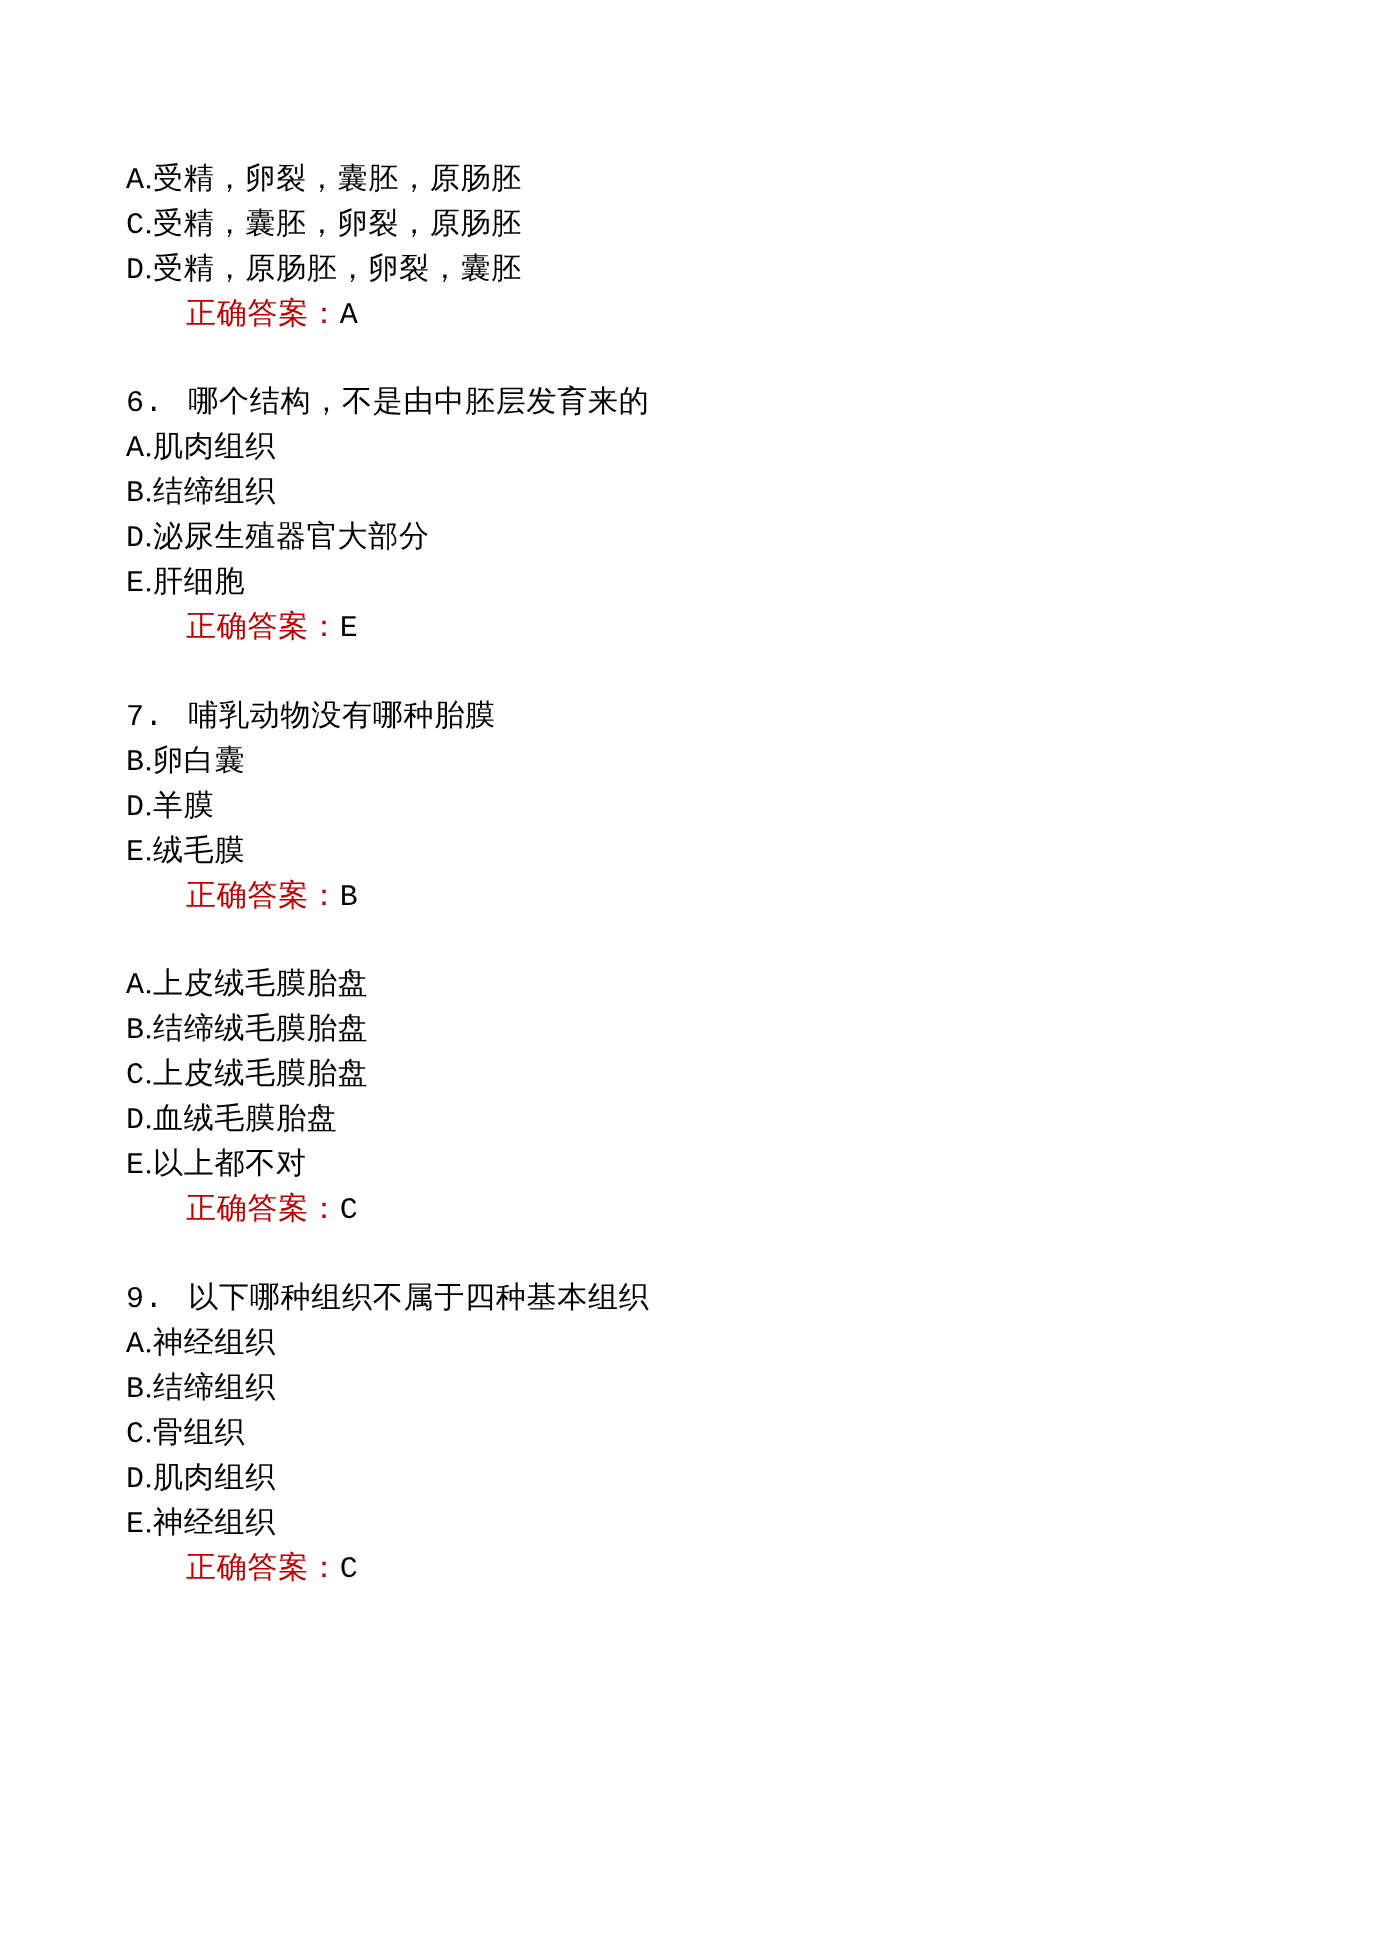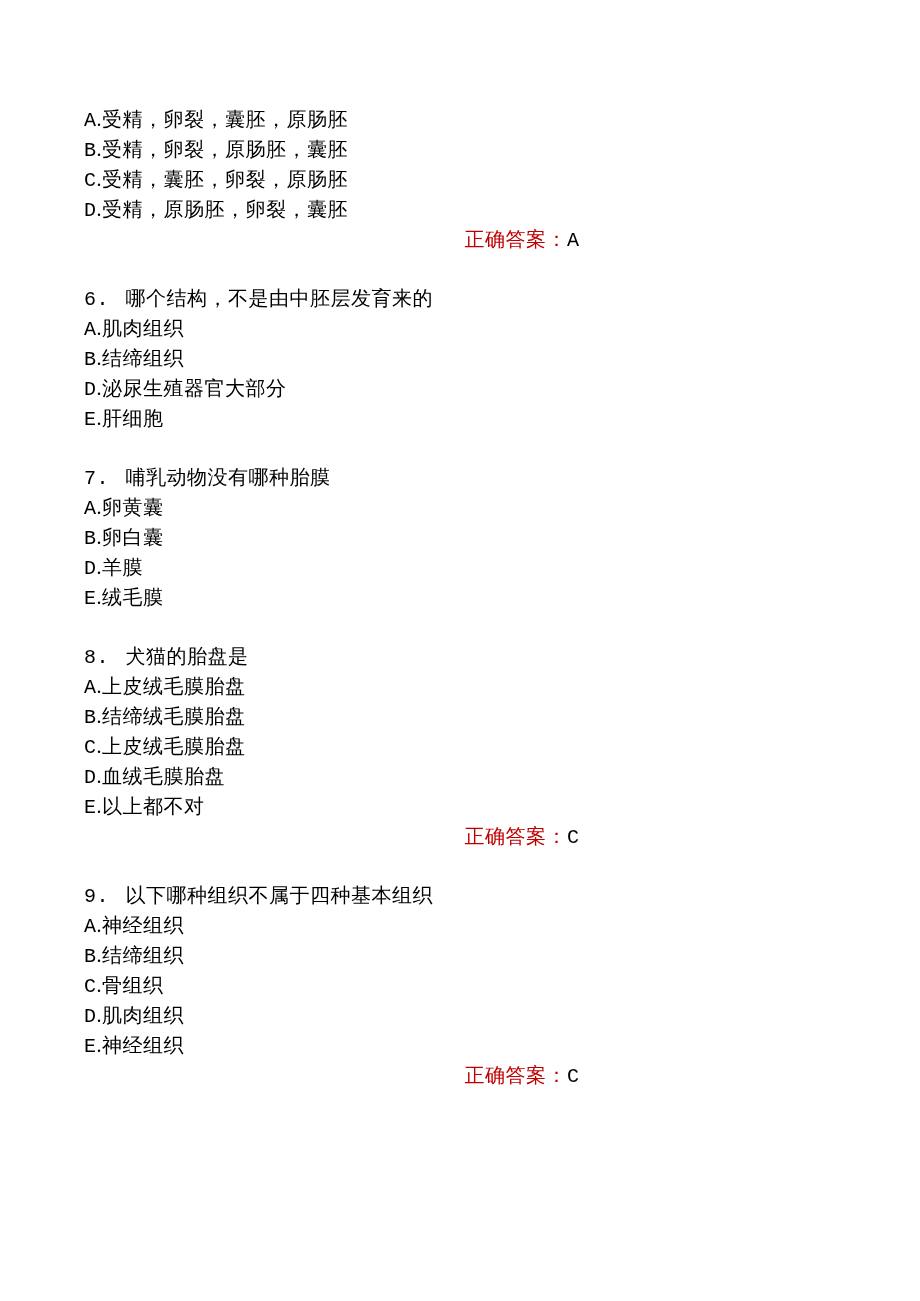--- a/index.html
+++ b/index.html
@@ -13,57 +13,56 @@
     color: #000000;
   }
   .page {
     width: 920px;
     min-height: 1301px;
     padding: 105px 0 0 84px;
     box-sizing: border-box;
     letter-spacing: 0.5px;
   }
   .line { white-space: pre; }
-  .answer-line { padding-left: 40px; text-align: center; }
+  .answer-line { padding-left: 40px; }
   .answer-label { color: #c00000; }
   .answer-value { color: #000000; font-family: "Courier New", monospace; }
   .gap { height: 29px; }
   .qnum { font-family: "Courier New", monospace; }
   .opt-letter { font-family: "Courier New", monospace; }
 </style>
 </head>
 <body>
 
 <div class="page">
 
   <div class="line"><span class="opt-letter">A</span><span>.</span><span>受精，卵裂，囊胚，原肠胚</span></div>
-  <div class="line"><span class="opt-letter">B</span><span>.</span><span>受精，卵裂，原肠胚，囊胚</span></div>
   <div class="line"><span class="opt-letter">C</span><span>.</span><span>受精，囊胚，卵裂，原肠胚</span></div>
   <div class="line"><span class="opt-letter">D</span><span>.</span><span>受精，原肠胚，卵裂，囊胚</span></div>
   <div class="line answer-line"><span class="answer-label">正确答案：</span><span class="answer-value">A</span></div>
 
   <div class="gap"></div>
 
   <div class="line"><span class="qnum">6.</span><span>   </span><span>哪个结构，不是由中胚层发育来的</span></div>
   <div class="line"><span class="opt-letter">A</span><span>.</span><span>肌肉组织</span></div>
   <div class="line"><span class="opt-letter">B</span><span>.</span><span>结缔组织</span></div>
   <div class="line"><span class="opt-letter">D</span><span>.</span><span>泌尿生殖器官大部分</span></div>
   <div class="line"><span class="opt-letter">E</span><span>.</span><span>肝细胞</span></div>
+  <div class="line answer-line"><span class="answer-label">正确答案：</span><span class="answer-value">E</span></div>
 
   <div class="gap"></div>
 
   <div class="line"><span class="qnum">7.</span><span>   </span><span>哺乳动物没有哪种胎膜</span></div>
-  <div class="line"><span class="opt-letter">A</span><span>.</span><span>卵黄囊</span></div>
   <div class="line"><span class="opt-letter">B</span><span>.</span><span>卵白囊</span></div>
   <div class="line"><span class="opt-letter">D</span><span>.</span><span>羊膜</span></div>
   <div class="line"><span class="opt-letter">E</span><span>.</span><span>绒毛膜</span></div>
+  <div class="line answer-line"><span class="answer-label">正确答案：</span><span class="answer-value">B</span></div>
 
   <div class="gap"></div>
 
-  <div class="line"><span class="qnum">8.</span><span>   </span><span>犬猫的胎盘是</span></div>
   <div class="line"><span class="opt-letter">A</span><span>.</span><span>上皮绒毛膜胎盘</span></div>
   <div class="line"><span class="opt-letter">B</span><span>.</span><span>结缔绒毛膜胎盘</span></div>
   <div class="line"><span class="opt-letter">C</span><span>.</span><span>上皮绒毛膜胎盘</span></div>
   <div class="line"><span class="opt-letter">D</span><span>.</span><span>血绒毛膜胎盘</span></div>
   <div class="line"><span class="opt-letter">E</span><span>.</span><span>以上都不对</span></div>
   <div class="line answer-line"><span class="answer-label">正确答案：</span><span class="answer-value">C</span></div>
 
   <div class="gap"></div>
 
   <div class="line"><span class="qnum">9.</span><span>   </span><span>以下哪种组织不属于四种基本组织</span></div>

